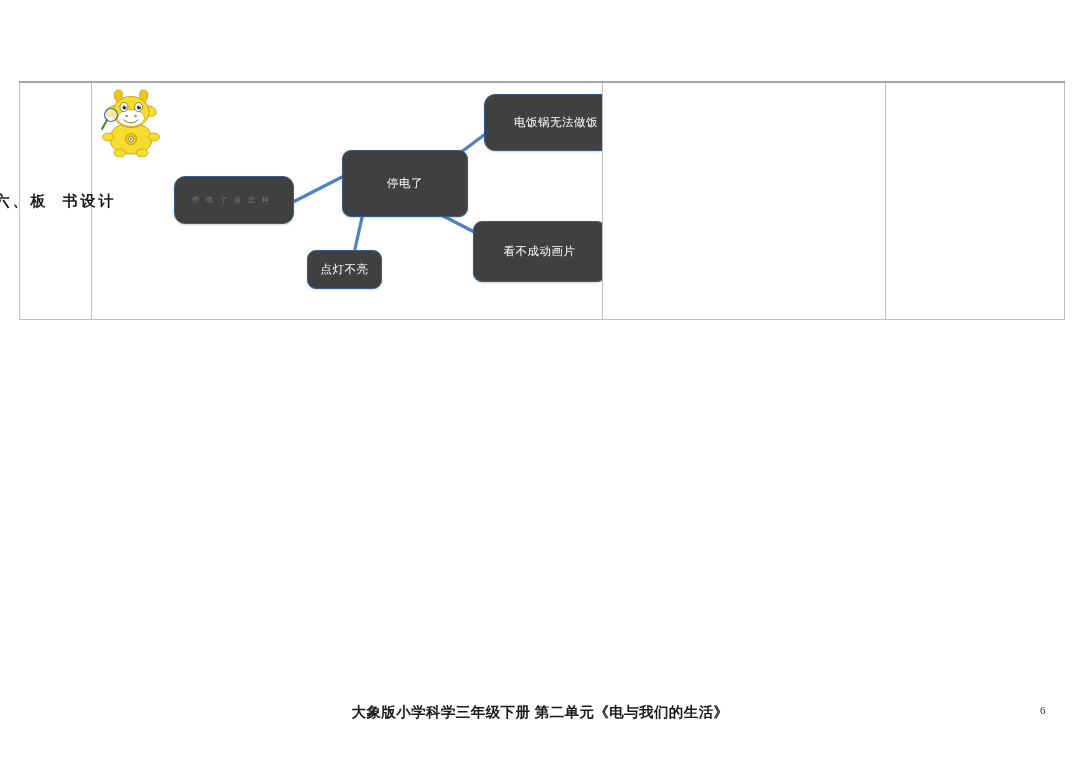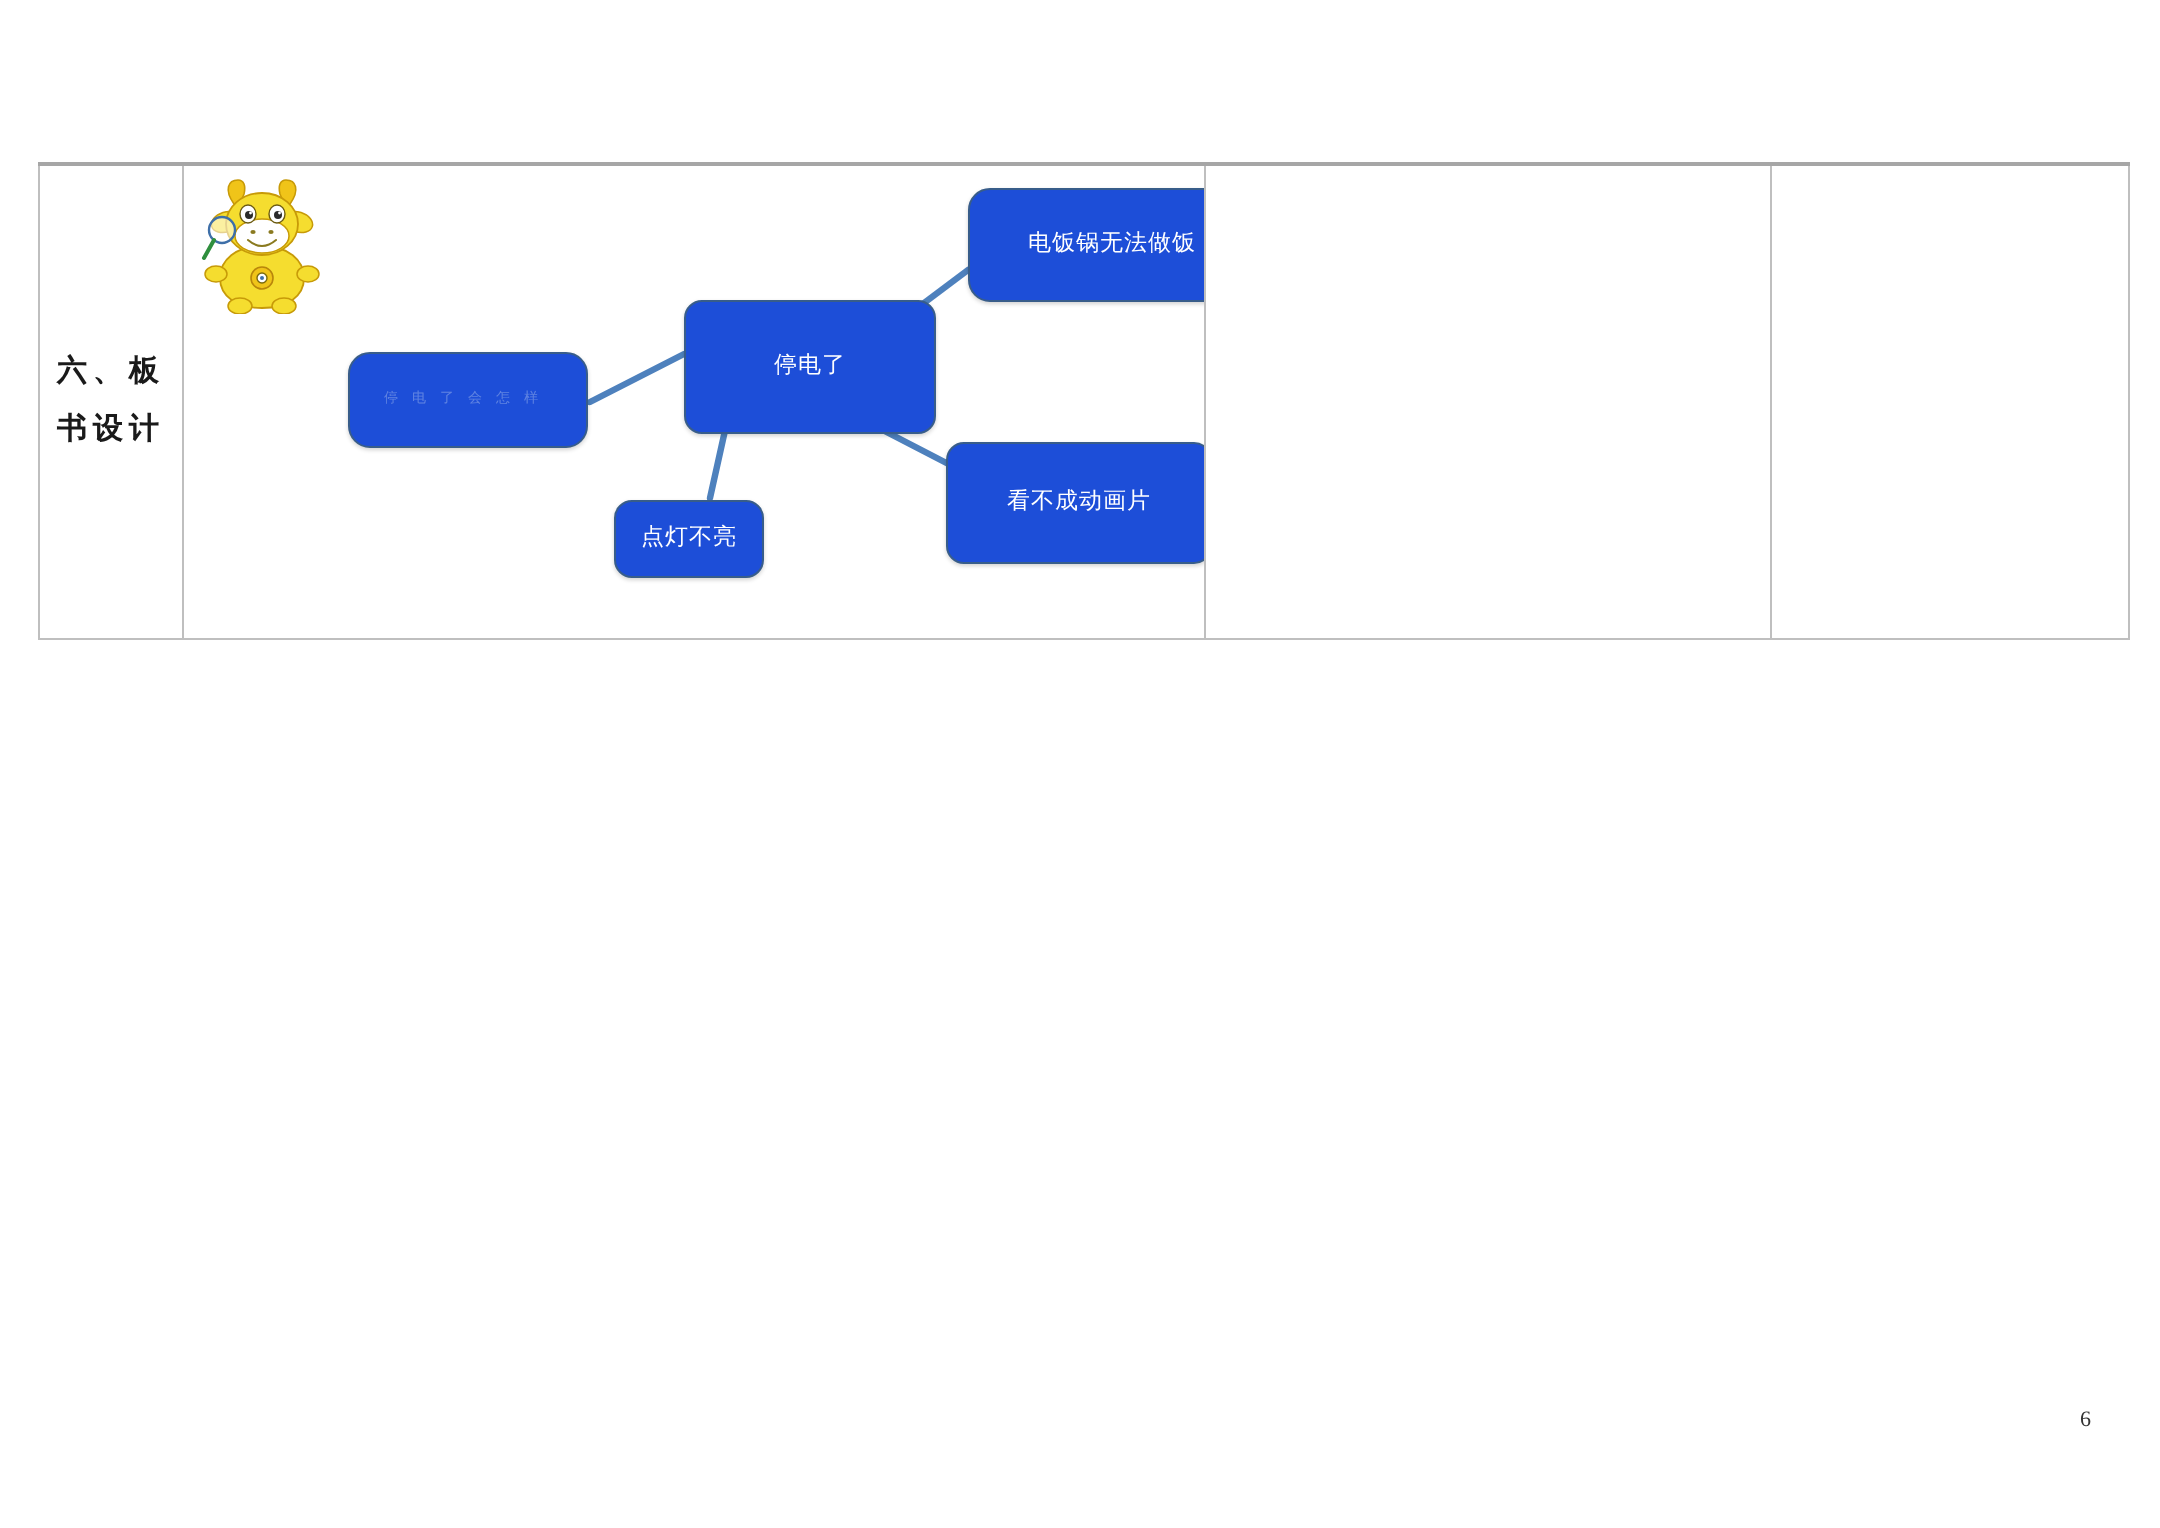--- a/index.html
+++ b/index.html
@@ -46,21 +46,20 @@
     border-top: 2px solid #a6a6a6;
   }
   td.col-label   { width: 71px;  }
   td.col-diagram { width: 510px; }
   td.col-three   { width: 282px; }
   td.col-four    { width: 178px; border-right: 1px solid #d9d9d9; }
 
   
   .label-cell-inner {
     display: flex;
-    flex-direction: column;
     align-items: center;
     justify-content: center;
     height: 236px;
     gap: 14px;
   }
   .label-line {
     font-family: "Liberation Serif", "DejaVu Serif", serif;
     font-weight: bold;
     font-size: 15px;
     color: #1a1a1a;
@@ -83,21 +82,21 @@
     left: 8px;
     top: 4px;
     width: 62px;
     height: 70px;
   }
 
   
   .flow-box {
     position: absolute;
     box-sizing: border-box;
-    background: #1d4ed8;
+    background: #404040;
     border: 1.5px solid #385D8A;
     border-radius: 9px;
     display: flex;
     align-items: center;
     justify-content: center;
     text-align: center;
     color: #ffffff;
     font-family: "Liberation Sans", "DejaVu Sans", sans-serif;
     font-size: 11.5px;
     line-height: 1.2;
@@ -239,16 +238,19 @@
         </td>
 
         <td class="col-four row-top">
           <div></div>
         </td>
 
       </tr>
     </tbody>
   </table>
 
+  <div id="doc-footer">
+    <span id="footer-title">大象版小学科学三年级下册  第二单元《电与我们的生活》</span>
+  </div>
 
   <div id="page-number">6</div>
 
 </div>
 
 </body></html>

